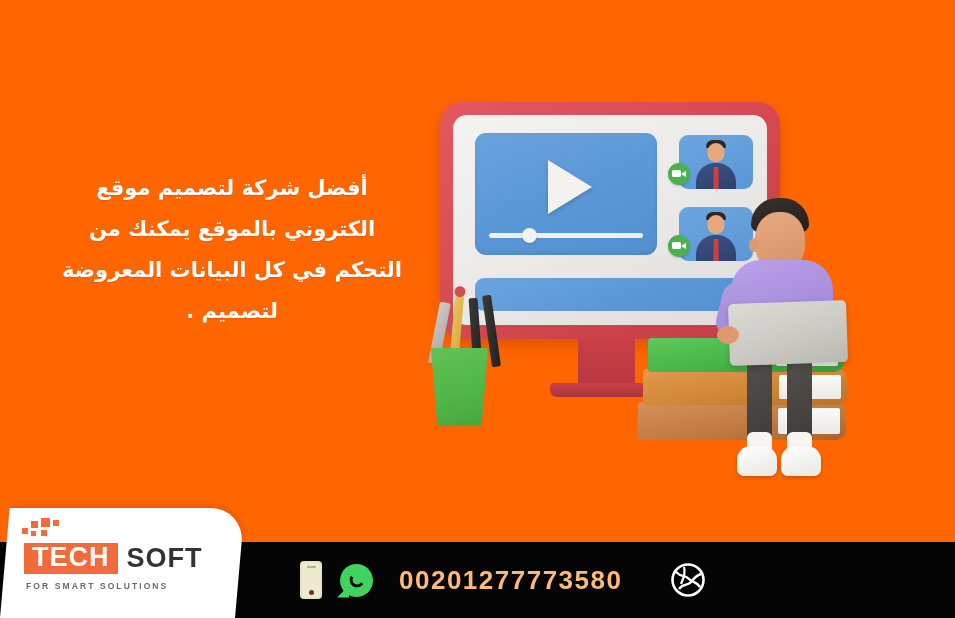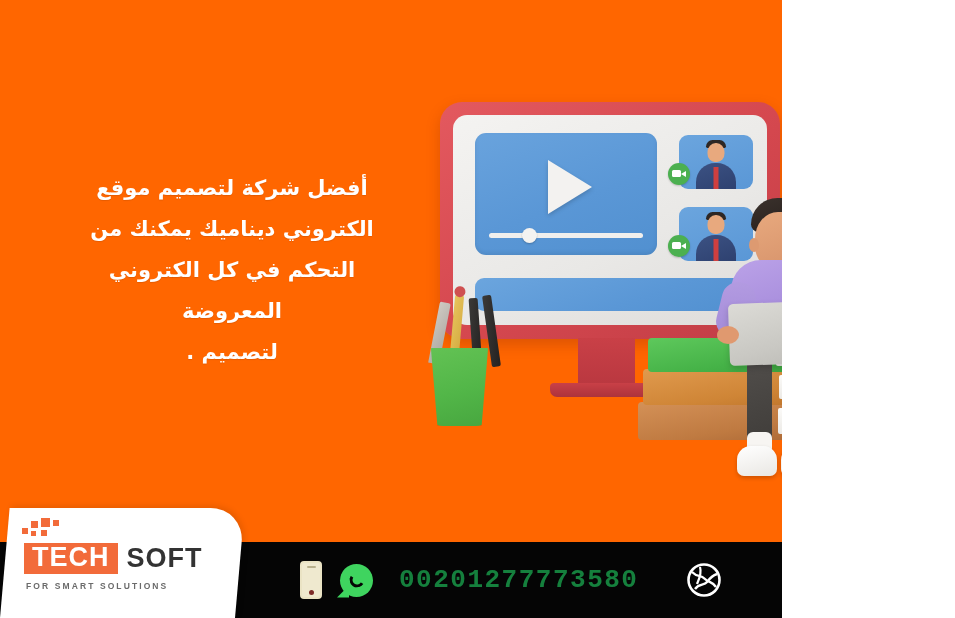--- a/index.html
+++ b/index.html
@@ -4,21 +4,21 @@
 <title>Tech Soft Ad Banner</title>
 <style>
   * { margin:0; padding:0; box-sizing:border-box; }
   html, body {
     width:955px; height:618px;
     font-family:"DejaVu Sans", sans-serif;
     overflow:hidden;
   }
   .banner {
     position:relative;
-    width:782px; height:618px;
+    width:955px; height:618px;
     background:#FF6600;
     overflow:hidden;
   }
 
   
   .headline {
     position:absolute;
     left:62px; top:168px;
     width:340px;
     text-align:center;
@@ -271,42 +271,42 @@
     width:12px; height:12px; background:#3fd45f;
     clip-path:polygon(0 100%, 100% 0, 100% 100%);
   }
   .ic-wa .horn{
     position:absolute; left:50%; top:50%; transform:translate(-50%,-50%) rotate(-12deg);
     width:15px; height:15px;
     border:3.5px solid #050505; border-radius:50%;
     border-top-color:transparent; border-right-color:transparent;
   }
   .phone-num{
-    margin-left:26px; color:#15803d;
-    font-family:Liberation Mono, monospace;
+    margin-left:26px; color:#fdba74;
+    font-family:Liberation Sans, sans-serif;
     font-weight:bold; font-size:26px; letter-spacing:1.5px;
   }
   .ic-globe{
     position:relative; width:36px; height:36px; margin-left:48px;
   }
   .site-url{
     margin-left:22px; color:#ffffff;
     font-family:"Liberation Sans", sans-serif;
     font-weight:bold; font-size:25px; letter-spacing:.4px;
   }
 </style>
 </head>
 <body>
 
 <div class="banner">
 
   <div class="headline">
     <div>أفضل شركة لتصميم موقع</div>
-    <div>الكتروني ديناميك يمكنك من</div>
-    <div>التحكم في كل الكتروني المعروضة</div>
+    <div>الكتروني بالموقع يمكنك من</div>
+    <div>التحكم في كل البيانات المعروضة</div>
     <div>لتصميم .</div>
   </div>
 
   <div class="stage">
 
     <div class="monitor-body">
       <div class="monitor-screen">
 
         <div class="video-panel">
           <div class="play-tri"></div>

